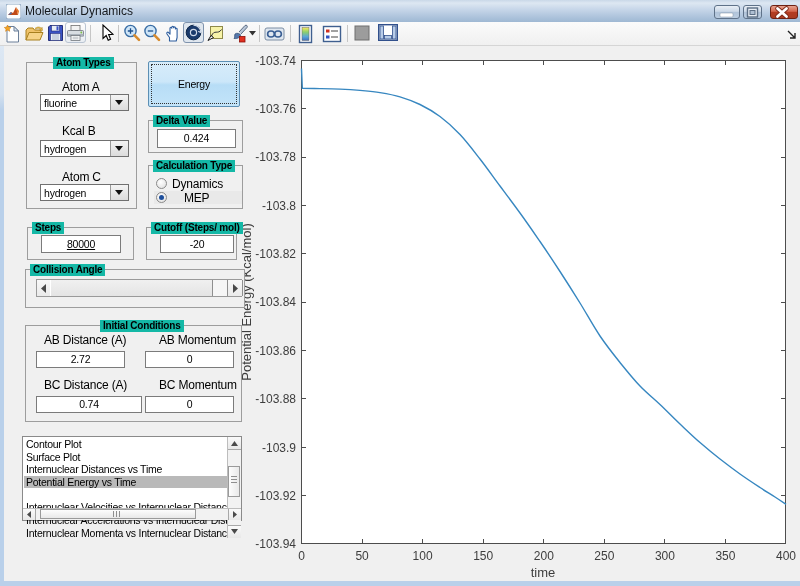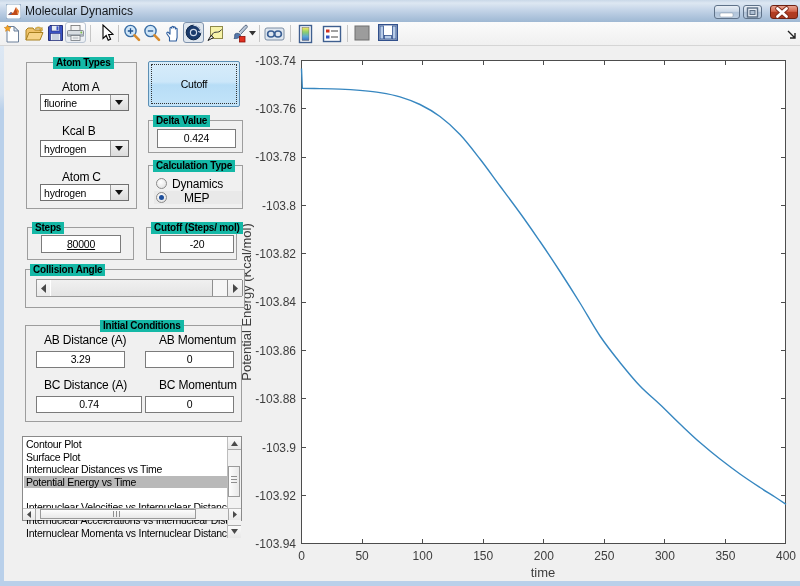--- a/index.html
+++ b/index.html
@@ -263,21 +263,21 @@
     <span class="ab"></span>
   </div>
 <div style="z-index:4" class="dd" id="ddB">
     <span class="tx">hydrogen</span>
     <span class="ab"></span>
   </div>
 <div style="z-index:4" class="dd" id="ddC">
     <span class="tx">hydrogen</span>
     <span class="ab"></span>
   </div>
-<div style="z-index:4" class="abs" id="btnUpdate">Cutoff</div>
+<div style="z-index:4" class="abs" id="btnUpdate">Energy</div>
 <div style="z-index:4" class="grp" id="gDelta">
     <span class="lg" style="left:4px">Delta Value</span>
   </div>
 <div style="z-index:4" class="edit" id="eDelta">0.424</div>
 <div style="z-index:4" class="grp" id="gCalc">
     <span class="lg" style="left:4px">Calculation Type</span>
   </div>
 <div style="z-index:4" class="abs" id="mepBand"></div>
 <div style="z-index:4" class="abs radio" id="rDyn"></div>
 <div style="z-index:4" class="lbl" id="lDyn">Dynamics</div>
@@ -303,21 +303,21 @@
  <div class="sbtn" style="left:190px;width:14px;border-left:1px solid #8f8f8f;"></div>
  <svg style="position:absolute;left:195px;top:4px" width="8" height="9">
       <path d="M1,0 L1,9 L6,4.5 Z" fill="#4a4a4a"></path>
     </svg>
 </div>
 <div style="z-index:4" class="grp" id="gInit">
     <span class="lg" style="left:74px">Initial Conditions</span>
   </div>
 <div style="z-index:4" class="lbl" id="lABd">AB Distance (A)</div>
 <div style="z-index:4" class="lbl" id="lABm">AB Momentum</div>
-<div style="z-index:4" class="edit" id="eABd">3.29</div>
+<div style="z-index:4" class="edit" id="eABd">2.72</div>
 <div style="z-index:4" class="edit" id="eABm">0</div>
 <div style="z-index:4" class="lbl" id="lBCd">BC Distance (A)</div>
 <div style="z-index:4" class="lbl" id="lBCm">BC Momentum</div>
 <div style="z-index:4" class="edit" id="eBCd">0.74</div>
 <div style="z-index:4" class="edit" id="eBCm">0</div>
 <div style="z-index:4" class="abs" id="listbox">
  <div class="li" style="top:1px">Contour Plot</div>
  <div class="li" style="top:13.6px">Surface Plot</div>
  <div class="li" style="top:26.3px">Internuclear Distances vs Time</div>
  <div class="li" style="top:38.9px;background:#b9b9b9">Potential Energy vs Time</div>

